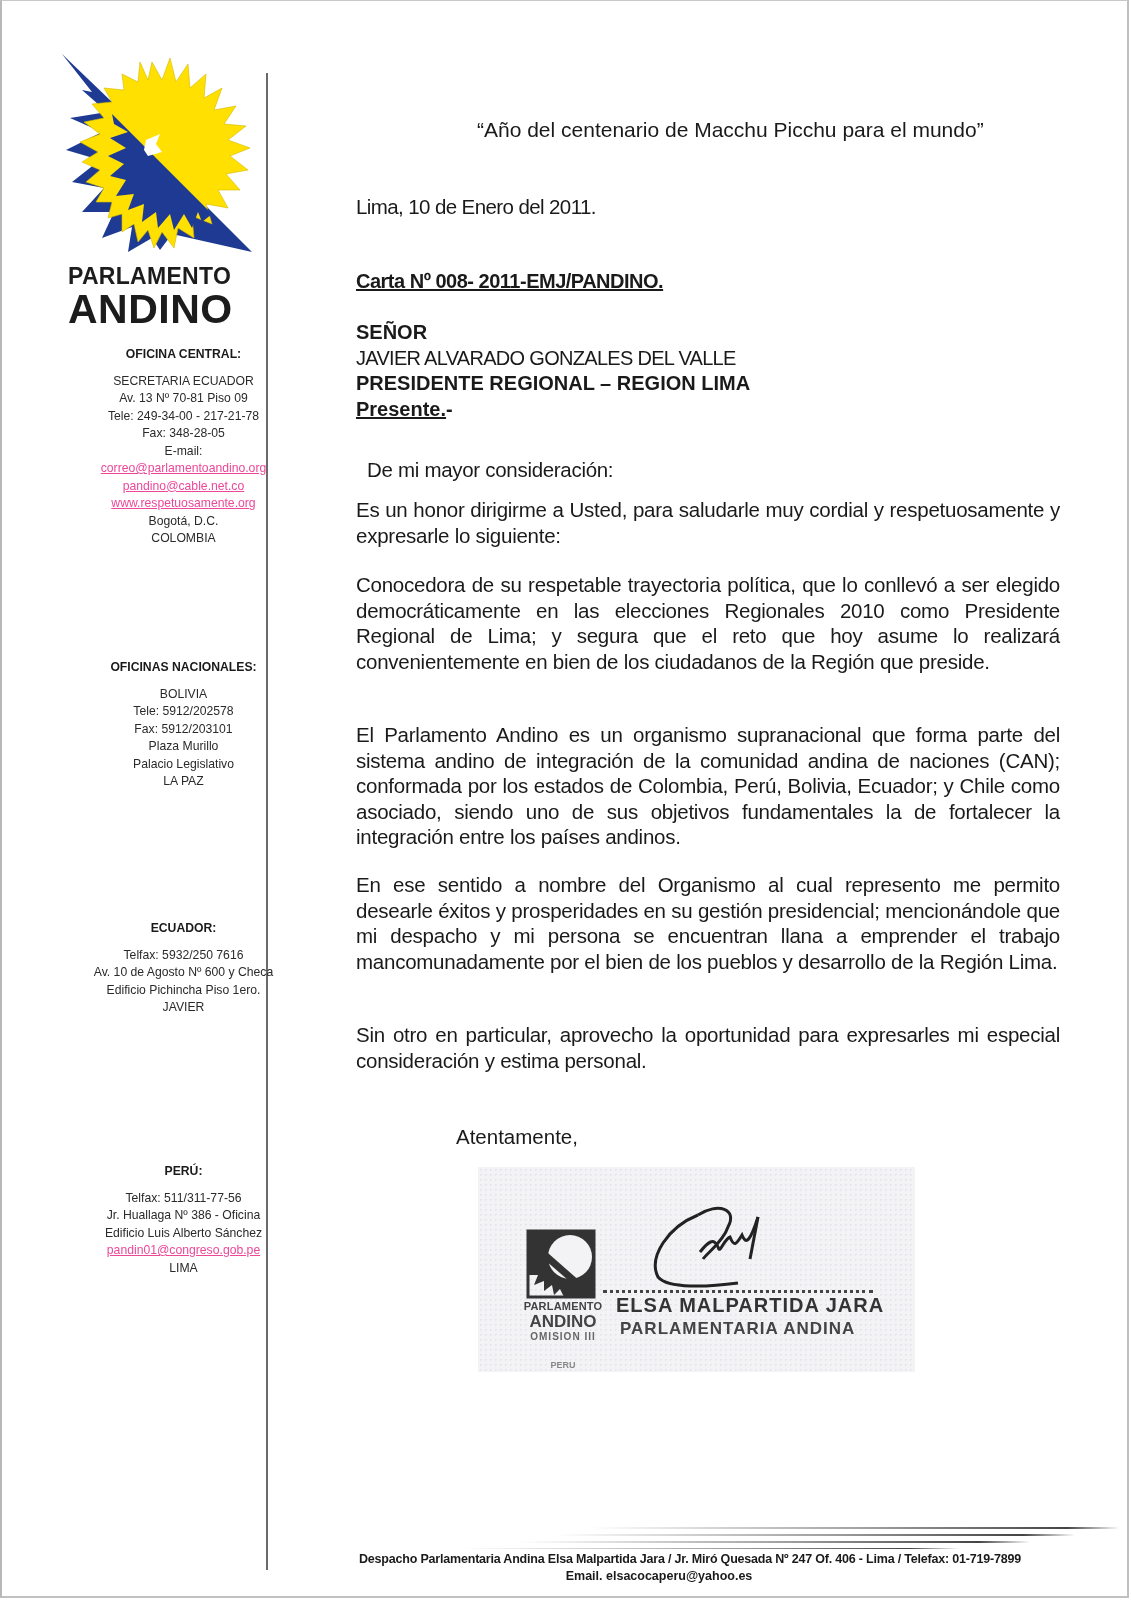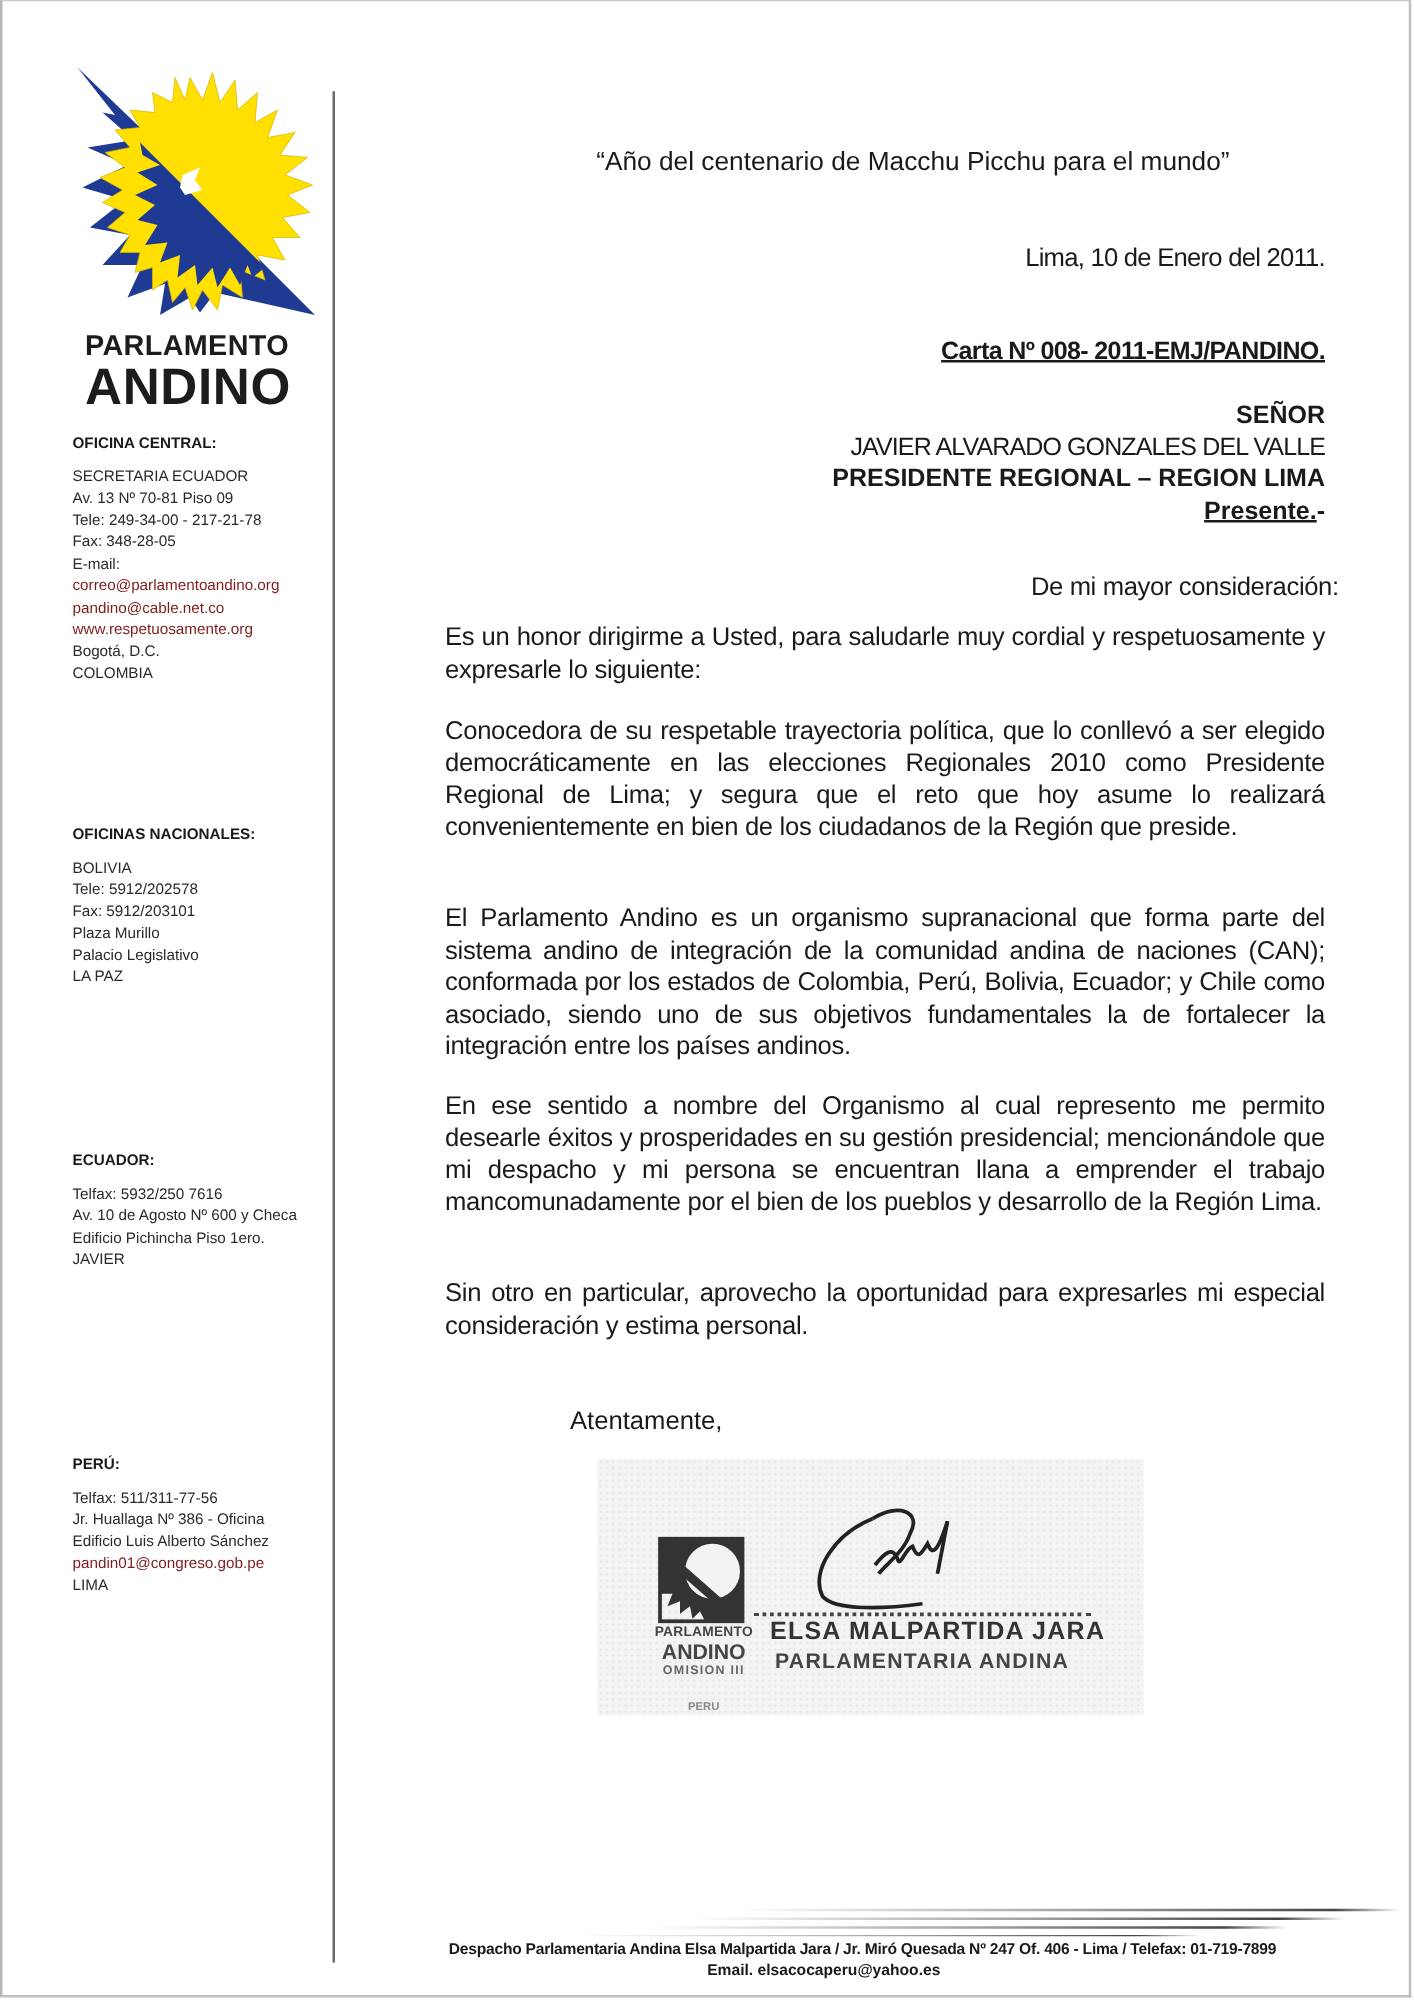--- a/index.html
+++ b/index.html
@@ -10,27 +10,27 @@
                    border-right: 2px solid #c0c0c0; border-bottom: 2px solid #c0c0c0; box-sizing: border-box; }
     .divider-vertical { position: absolute; left: 266px; top: 73px; width: 2px; height: 1497px; background: #6a6a6a; }
 
     
     .logo { position: absolute; left: 52px; top: 52px; width: 200px; height: 200px; }
     .logo-text { position: absolute; left: 68px; top: 263px; width: 185px; }
     .logo-text .l1 { font-weight: bold; font-size: 23px; letter-spacing: 0.3px; color: #1c1c1c; line-height: 26px; }
     .logo-text .l2 { font-weight: bold; font-size: 41px; letter-spacing: 0.5px; color: #1c1c1c; line-height: 42px; margin-top: -1px; }
 
     
-    .sidebar-section { position: absolute; left: 58px; width: 195px; font-size: 12.2px; line-height: 17.5px; color: #2a2a2a; }
+    .sidebar-section { position: absolute; left: 86px; width: 195px; font-size: 12.2px; line-height: 17.5px; color: #2a2a2a; text-align: center; }
     .sidebar-section .heading { font-weight: bold; font-size: 12.2px; color: #1a1a1a; margin-bottom: 9px; }
     .sidebar-section .line { white-space: nowrap; }
-    .sidebar-section a, .sidebar-section .link { color: #7f1d1d; }
+    .sidebar-section a, .sidebar-section .link { color: #ec4899; text-decoration: underline; }
 
     
-    .main { position: absolute; left: 356px; width: 704px; font-size: 20.5px; color: #1a1a1a; text-align: right; }
+    .main { position: absolute; left: 356px; width: 704px; font-size: 20.5px; color: #1a1a1a; }
     .motto { position: absolute; left: 433px; top: 118px; font-size: 21px; white-space: nowrap; margin-left: 44px; }
     .date { top: 195px; letter-spacing: -0.6px; }
     .ref { top: 270px; font-weight: bold; text-decoration: underline; letter-spacing: -0.5px; font-size: 20px; }
     .addressee { top: 320px; line-height: 25.5px; font-size: 20px; }
     .addressee .bold { font-weight: bold; }
     .addressee .name { letter-spacing: -0.7px; }
     .addressee .presente { font-weight: bold; }
     .addressee .presente .u { text-decoration: underline; }
     .greeting { top: 458px; letter-spacing: -0.3px; margin-left: 11px; }
     .para { text-align: justify; line-height: 25.5px; letter-spacing: -0.25px; }

